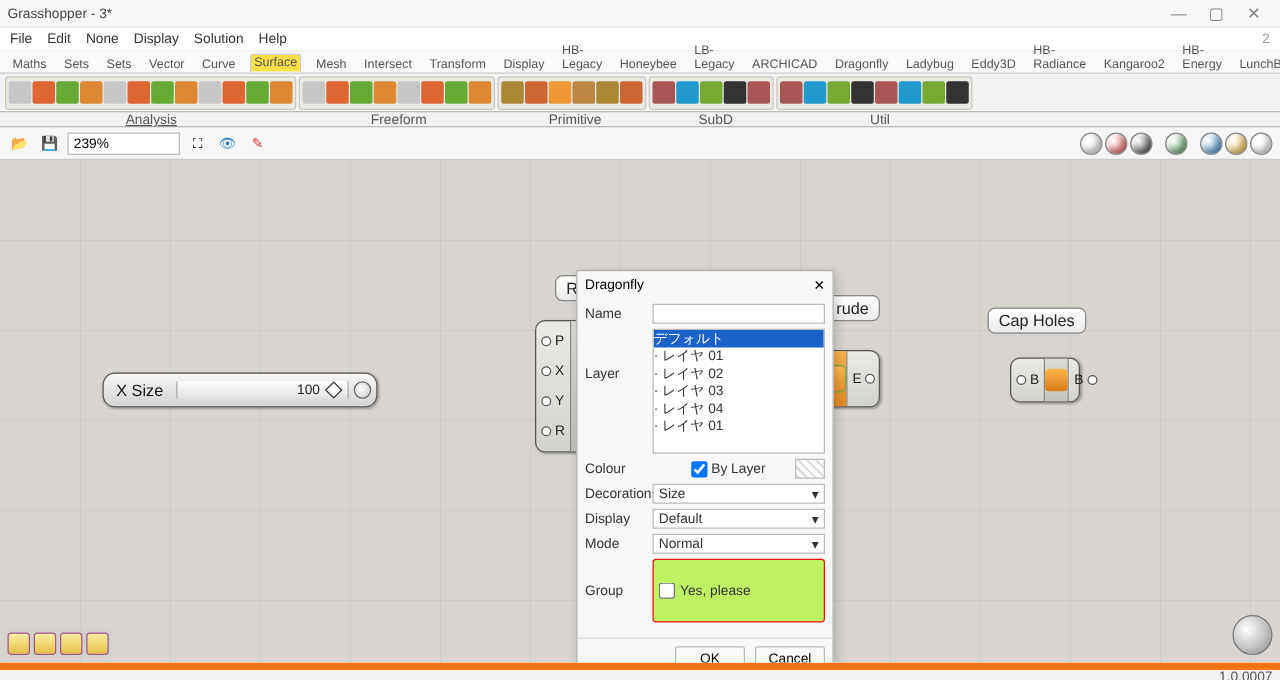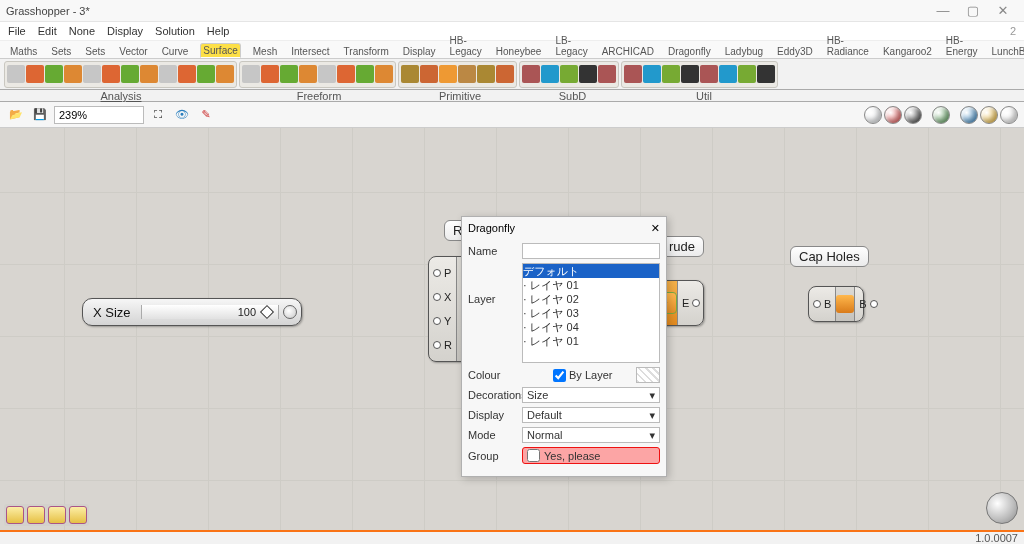--- a/index.html
+++ b/index.html
@@ -54,26 +54,26 @@
 .dialog { position:absolute; left:461px; top:88px; width:206px; background:#f7f7f7; border:1px solid #b0b0b0; box-shadow: 2px 2px 8px rgba(0,0,0,.2); }
 .dialog .dtitle { height: 22px; display:flex; align-items:center; justify-content:space-between; padding:0 6px; font-size:11px; }
 .dialog .dbody { padding: 4px 6px 8px; }
 .dialog .row { display:flex; align-items:center; margin-bottom:4px; font-size:10px; color:#333; }
 .dialog .row .dl { width: 54px; }
 .dialog .row .df { flex:1; }
 .dialog .listbox { height: 100px; background:#fff; border:1px solid #bbb; overflow:auto; font-size:10px; line-height:14px; padding:0; }
 .dialog .listbox .lsel { background:#1a62c7; color:#fff; }
 .dialog .selectish { height:16px; background:#fff; border:1px solid #bbb; font-size:10px; padding:0 4px; display:flex; align-items:center; justify-content:space-between; }
 .dialog .hatch { height:16px; border:1px solid #bbb; background: repeating-linear-gradient(45deg,#ddd 0,#ddd 2px,#fff 2px,#fff 5px); }
-.dialog .grp { display:flex; align-items:center; gap:4px; border:1px solid #e11; border-radius:3px; padding:1px 4px; background:#fca5a5; }
+.dialog .grp { display:flex; align-items:center; gap:4px; border:1px solid #e11; border-radius:3px; padding:18px 4px; background:#bef264; }
 .dialog .usertext { height:18px; background:#fff; border:1px solid #bbb; }
 .dialog .dbuttons { display:flex; justify-content:flex-end; gap:8px; padding:6px; border-top:1px solid #ddd; }
 .dialog .dbtn { min-width:56px; height:20px; background:#fafafa; border:1px solid #bbb; border-radius:2px; font-size:11px; }
 
-.statusbar { height:14px; background:#f2f2f2; border-top:2px solid #f97316; display:flex; align-items:flex-start; padding:0 6px; font-size:10px; color:#555; }
+.statusbar { height:14px; background:#f2f2f2; border-top:6px solid #f97316; display:flex; align-items:flex-start; padding:0 6px; font-size:10px; color:#555;text-decoration:underline; }
 .statusbar .sp { flex:1; }
 
 .bottom-left-tray { position:absolute; left:4px; bottom:4px; display:flex; gap:3px; background:rgba(210,208,203,.8); padding:2px; border-radius:3px; }
 .bottom-left-tray .tico { width:18px; height:18px; background:linear-gradient(#fceea6,#e6c044); border:1px solid #a58; border-radius:3px; }
 
 .knob { position:absolute; right:6px; bottom:6px; width:32px; height:32px; border-radius:50%; background:radial-gradient(circle at 35% 35%, #fff, #bbb 60%, #888); border:1px solid #777; }
 </style>
 </head>
 <body>
 
@@ -351,20 +351,24 @@
       <div class="row">
         <div class="dl">Group</div>
         <div class="df">
           <div class="grp">
             <input type="checkbox" style="">
             <span>Yes, please</span>
           </div>
         </div>
       </div>
     </div>
+    <div class="dbuttons">
+      <button class="dbtn">OK</button>
+      <button class="dbtn">Cancel</button>
+    </div>
   </div>
 
 </div>
 
 <div class="statusbar">
   <span class="sp"></span>
   <span>1.0.0007</span>
 </div>
 
 </body></html>

